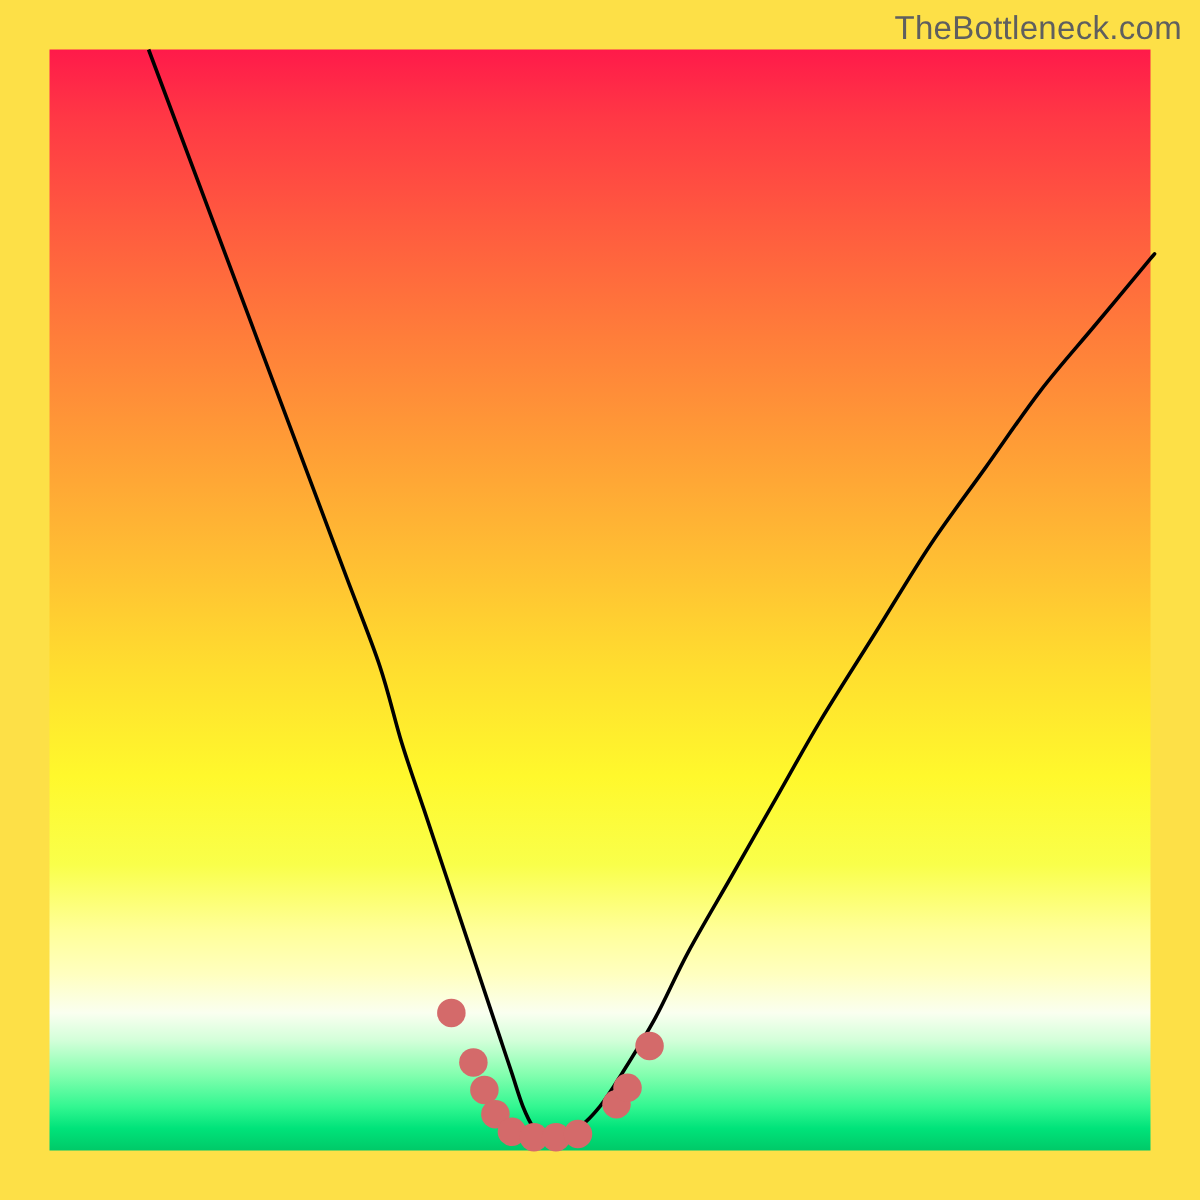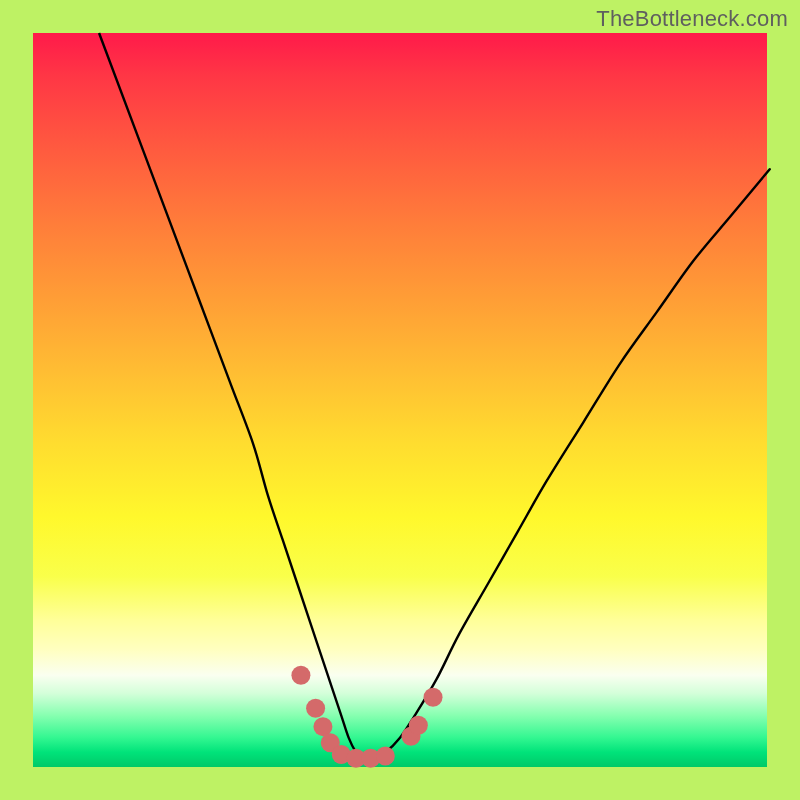--- a/index.html
+++ b/index.html
@@ -10,21 +10,21 @@
     background: #000;
     overflow: hidden;
     font-family: Arial, Helvetica, sans-serif;
   }
   .frame {
     position: absolute;
     top: 0;
     left: 0;
     width: 800px;
     height: 800px;
-    background: #bef264;
+    background: #fde047;
   }
   .plot {
     position: absolute;
     top: 33px;
     left: 33px;
     width: 734px;
     height: 734px;
     background: linear-gradient(
       to bottom,
       #ff1a4a 0%,

